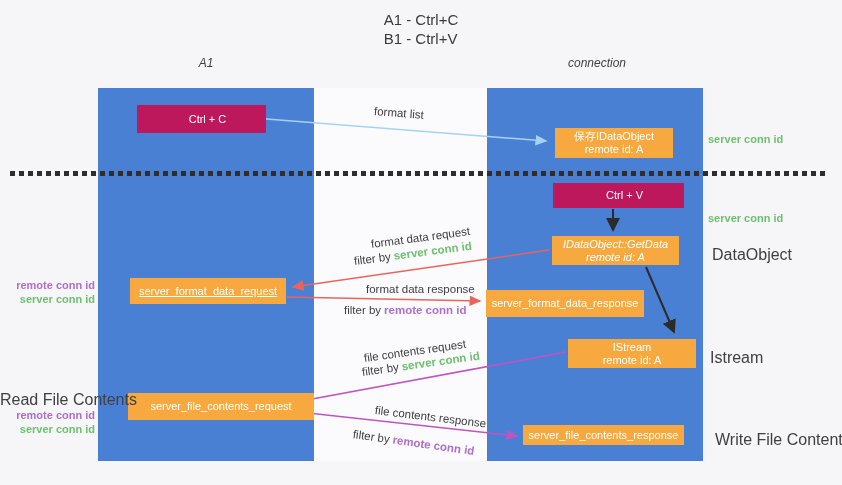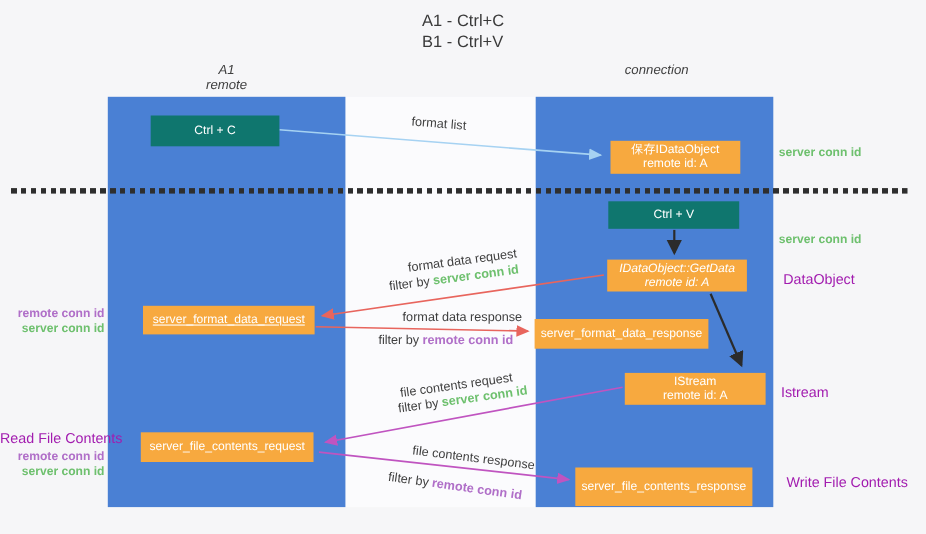--- a/index.html
+++ b/index.html
@@ -16,45 +16,44 @@
   .title .inner{display:inline-block;text-align:left;font-size:15px;line-height:19px;color:#3a3a3a;}
   .dotted{
     position:absolute;top:171px;left:10px;width:815px;height:5px;z-index:4;
     background:repeating-linear-gradient(90deg,#2e2e2e 0 5px,transparent 5px 9px);
   }
   .box{
     position:absolute;z-index:6;display:flex;flex-direction:column;
     align-items:center;justify-content:center;
     color:#ffffff;font-size:11px;line-height:13px;text-align:center;white-space:nowrap;
   }
-  .green{background:#0f766e;}
+  .green{background:#be185d;padding-left:12px;}
   .orange{background:#f7a93f;}
   .lbl{position:absolute;z-index:7;font-size:11.5px;color:#3f3f3f;white-space:nowrap;}
   .tilt{transform-origin:0 50%;}
   .grn{color:#6ec06e;font-weight:bold;}
   .pur{color:#b06fc8;font-weight:bold;}
-  .side{position:absolute;z-index:7;font-size:13px;color:#a21caf;white-space:nowrap;}
+  .side{position:absolute;z-index:7;font-size:16px;color:#404040;white-space:nowrap;}
   .side-sm{position:absolute;z-index:7;font-size:11px;font-weight:bold;white-space:nowrap;}
   .right-align{text-align:right;}
   .prefix{margin-right:3px;}
   svg.arrows{position:absolute;top:0;left:0;z-index:5;pointer-events:none;}
 </style>
 </head>
 <body>
 
 <div class="title">
   <div class="inner">
     <div>A1 - Ctrl+C</div>
     <div>B1 - Ctrl+V</div>
   </div>
 </div>
 
 <div class="lane-header" style="left:136px;">
   <div>A1</div>
-  <div>remote</div>
 </div>
 <div class="lane-header" style="left:527px;">
   <div>connection</div>
 </div>
 
 <div class="midband"></div>
 <div class="lane" style="left:98px;"></div>
 <div class="lane" style="left:487px;"></div>
 
 <div class="dotted"></div>
@@ -100,24 +99,24 @@
 <div class="box orange" style="left:130px;top:278px;width:156px;height:26px;text-decoration:underline;">
   <div>server_format_data_request</div>
 </div>
 <div class="box orange" style="left:486px;top:290px;width:158px;height:27px;">
   <div>server_format_data_response</div>
 </div>
 <div class="box orange" style="left:568px;top:339px;width:128px;height:29px;">
   <div>IStream</div>
   <div>remote id: A</div>
 </div>
-<div class="box orange" style="left:128px;top:393px;width:157px;height:27px;">
+<div class="box orange" style="left:128px;top:393px;width:186px;height:27px;">
   <div>server_file_contents_request</div>
 </div>
-<div class="box orange" style="left:523px;top:425px;width:161px;height:35px;">
+<div class="box orange" style="left:523px;top:425px;width:161px;height:20px;">
   <div>server_file_contents_response</div>
 </div>
 
 <div class="lbl" style="left:374px;top:107px;transform:rotate(4.5deg);">format list</div>
 
 <div class="lbl tilt" style="left:371px;top:238px;transform:rotate(-7.5deg);">format data request</div>
 <div class="lbl tilt" style="left:354px;top:255px;transform:rotate(-7.5deg);">
   <span class="prefix">filter by</span><span class="grn">server conn id</span>
 </div>
 <div class="lbl" style="left:366px;top:283px;">format data response</div>

